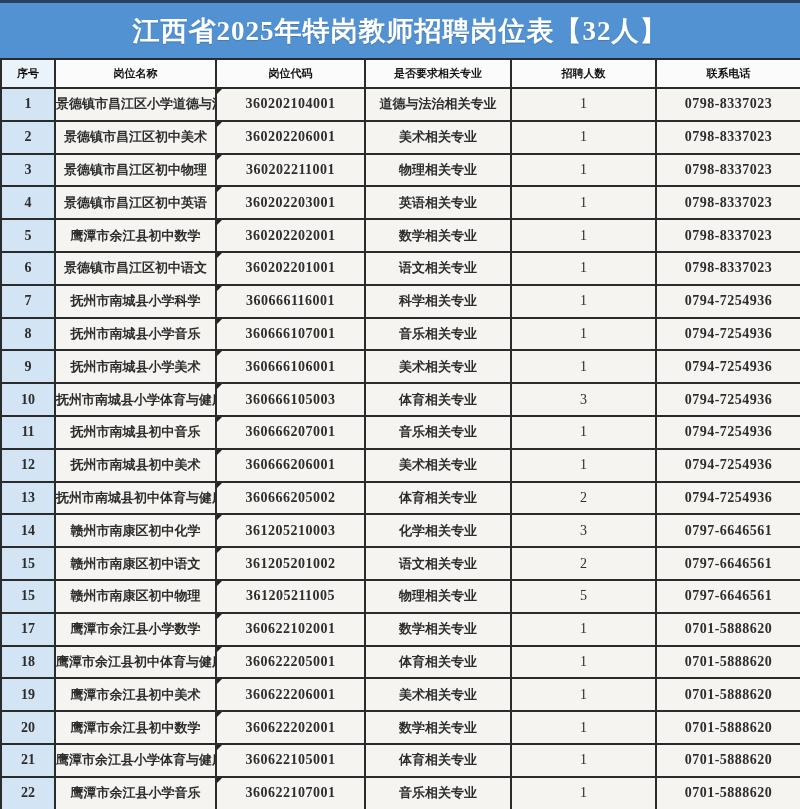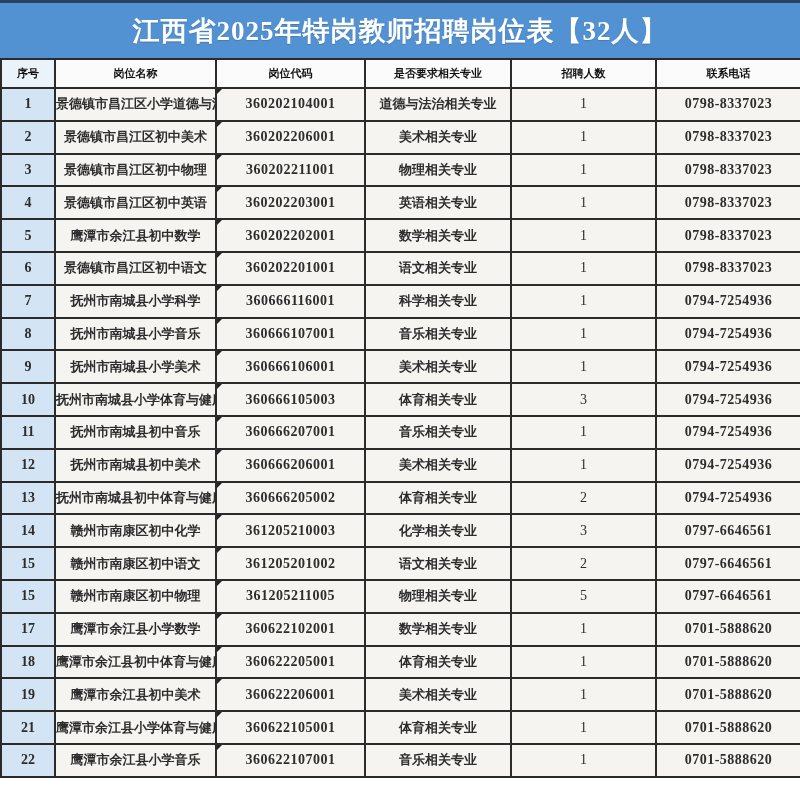--- a/index.html
+++ b/index.html
@@ -256,20 +256,28 @@
       </tr>
       <tr>
         <td class="c-index">19</td>
         <td class="c-name">鹰潭市余江县初中美术</td>
         <td class="c-code">360622206001</td>
         <td class="c-major">美术相关专业</td>
         <td class="c-count">1</td>
         <td class="c-phone">0701-5888620</td>
       </tr>
       <tr>
+        <td class="c-index">20</td>
+        <td class="c-name">鹰潭市余江县初中数学</td>
+        <td class="c-code">360622202001</td>
+        <td class="c-major">数学相关专业</td>
+        <td class="c-count">1</td>
+        <td class="c-phone">0701-5888620</td>
+      </tr>
+      <tr>
         <td class="c-index">21</td>
         <td class="c-name">鹰潭市余江县小学体育与健康</td>
         <td class="c-code">360622105001</td>
         <td class="c-major">体育相关专业</td>
         <td class="c-count">1</td>
         <td class="c-phone">0701-5888620</td>
       </tr>
       <tr>
         <td class="c-index">22</td>
         <td class="c-name">鹰潭市余江县小学音乐</td>

